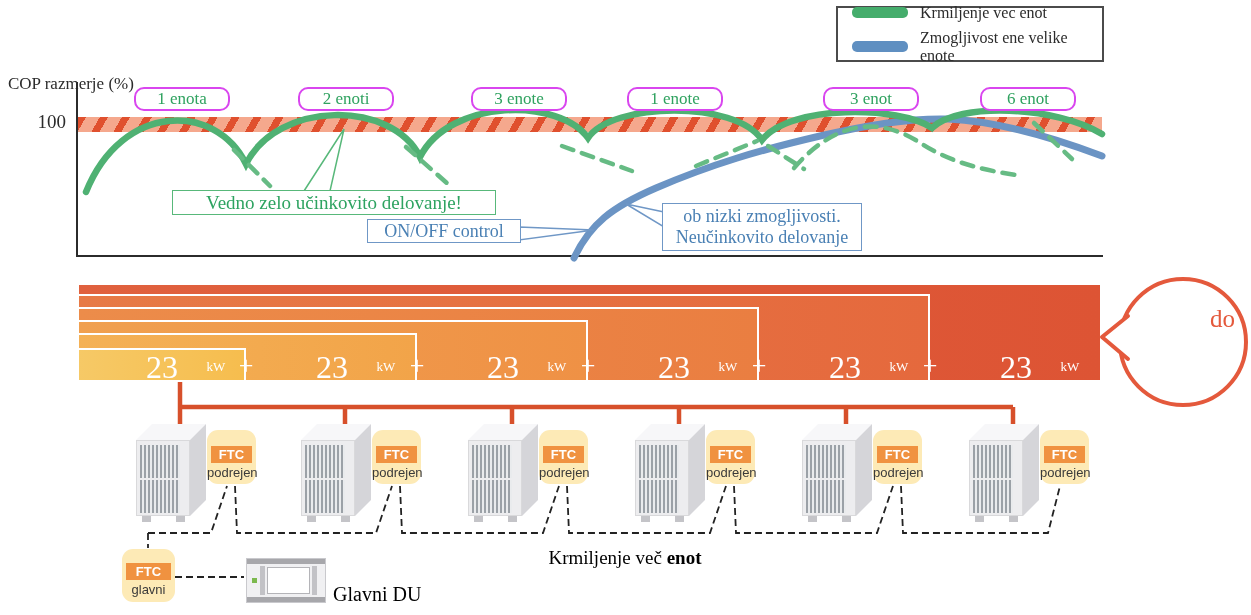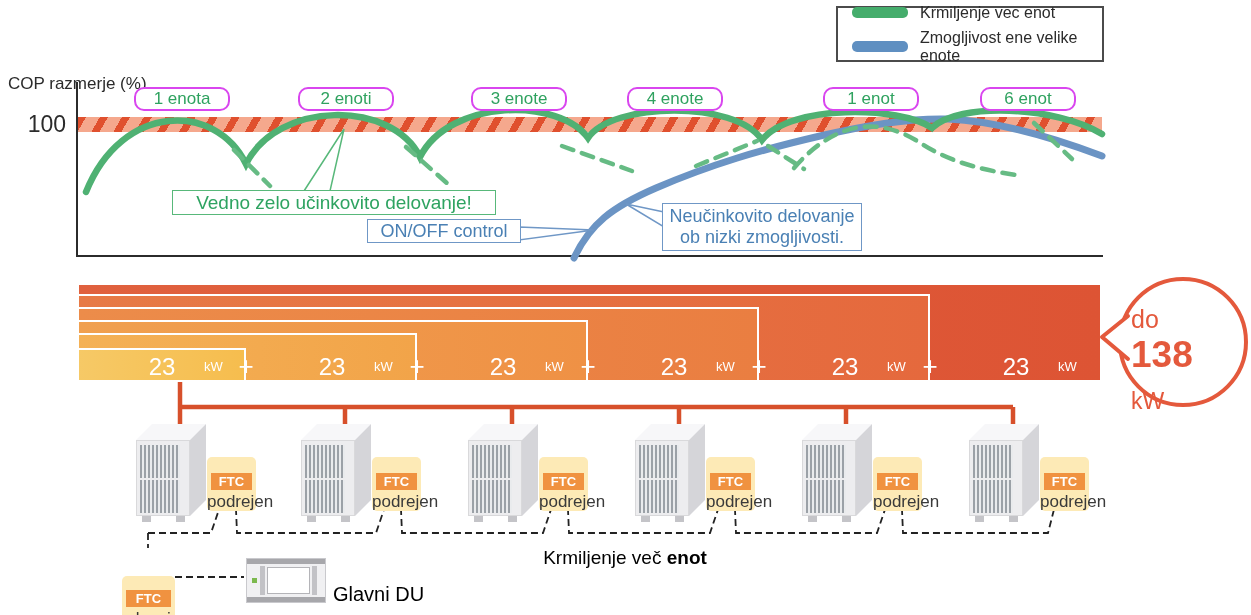--- a/index.html
+++ b/index.html
@@ -1,32 +1,32 @@
 <!DOCTYPE html>
 <html><head>
 <meta charset="utf-8">
 <style>
   html,body{margin:0;padding:0;background:#fff;}
   .stage{position:relative;width:1251px;height:615px;background:#fff;overflow:hidden;
          font-family:"Liberation Sans",sans-serif;}
-  .abs{position:absolute;}
+  .abs{position:absolute;font-family:Liberation Serif, serif;}
   svg.overlay{position:absolute;left:0;top:0;pointer-events:none;}
 
   
   .legend{left:836px;top:6px;width:268px;height:56px;border:2px solid #4b4b4b;background:#fff;
           display:flex;flex-direction:column;justify-content:center;gap:7px;padding:2px 0;box-sizing:border-box;}
   .legend-row{display:flex;align-items:center;gap:12px;padding-left:14px;}
   .legend-swatch{width:56px;height:11px;border-radius:5px;flex:0 0 auto;}
   .sw-green{background:#45ad6c;}
   .sw-blue{background:#5f8fc1;}
   .legend-label{font-size:16px;color:#2b2b2b;}
 
   
   .cop-label{left:8px;top:74px;font-size:17px;color:#2b2b2b;}
-  .ytick{left:22px;top:111px;width:44px;text-align:right;font-size:23px;color:#2b2b2b;}
+  .ytick{left:22px;top:111px;width:44px;text-align:right;font-size:19px;color:#2b2b2b;}
   .xlabel{left:470px;top:258px;width:240px;text-align:center;font-size:17px;color:#2b2b2b;}
   .band{left:78px;top:117px;width:1024px;height:15px;
         background:repeating-linear-gradient(120deg,#e0502e 0 7px,#f5a88d 7px 19px);}
   .badge{top:87px;width:92px;height:20px;text-align:center;background:#fff;border:2px solid #d946ef;
          border-radius:10px;color:#2fa25f;font-size:17px;line-height:20px;}
   .co-green{left:172px;top:190px;width:322px;height:23px;background:#fff;border:1.5px solid #58b87a;
             color:#2ea361;font-size:19px;line-height:23px;text-align:center;}
   .co-onoff{left:367px;top:219px;width:152px;height:22px;background:#fff;border:1.5px solid #6f97c6;
             color:#4a80b4;font-size:18px;line-height:22px;text-align:center;}
   .co-ineff{left:662px;top:203px;width:198px;background:#fff;border:1.5px solid #6f97c6;
@@ -34,47 +34,47 @@
 
   
   .bar-rect{position:absolute;border:2px solid #fff;box-sizing:border-box;}
   .r6{left:77px;top:283px;width:1025px;height:99px;background:linear-gradient(90deg,#e0613e,#dd5434);}
   .r5{left:77px;top:294px;width:853px;height:88px;background:linear-gradient(90deg,#e77a46,#e5693d);}
   .r4{left:77px;top:307px;width:682px;height:75px;background:linear-gradient(90deg,#ec8c4a,#ea7e41);}
   .r3{left:77px;top:320px;width:511px;height:62px;background:linear-gradient(90deg,#f0a050,#ef9145);}
   .r2{left:77px;top:333px;width:340px;height:49px;background:linear-gradient(90deg,#f4b156,#f2a449);}
   .r1{left:77px;top:348px;width:169px;height:34px;background:linear-gradient(90deg,#f6c966,#f6bd4e);}
   .kw{top:352px;width:120px;height:30px;color:#fff;text-align:center;line-height:30px;}
-  .kw .num{font-size:24px;}
+  .kw .num{font-size:32px;}
   .kw .unit{font-size:13px;margin-left:3px;}
   .plus{top:351px;width:20px;text-align:center;color:#fff;font-size:26px;line-height:30px;}
-  .bubble-text{left:1131px;top:305px;width:104px;text-align:left;color:#e4593c;line-height:1.15;}
+  .bubble-text{left:1131px;top:305px;width:104px;text-align:right;color:#e4593c;line-height:1.15;}
   .bubble-text .p1{font-size:25px;}
   .bubble-text .p2{font-size:37px;font-weight:bold;}
   .bubble-text .p3{font-size:23px;font-weight:normal;}
 
   
   .unit{position:absolute;width:70px;height:100px;}
   .u-top{position:absolute;left:0;top:0;width:70px;height:16px;background:#f7f7f9;
          clip-path:polygon(0 100%,16px 0,70px 0,54px 100%);}
   .u-side{position:absolute;left:54px;top:0;width:16px;height:92px;background:#d5d5d9;
           clip-path:polygon(0 16px,100% 0,100% 76px,0 92px);}
   .u-front{position:absolute;left:0;top:16px;width:54px;height:76px;background:#ededef;
            border:1px solid #d9d9db;box-sizing:border-box;}
   .u-grille{position:absolute;left:3px;width:40px;height:33px;
             background:repeating-linear-gradient(90deg,#9ba1a7 0 2px,#e9ebed 2px 4px);}
   .g1{top:4px;} .g2{top:39px;}
   .u-foot{position:absolute;top:92px;width:9px;height:6px;background:#c4c4c8;}
   .f1{left:6px;} .f2{left:40px;}
 
   
-  .tag{position:absolute;width:49px;height:54px;background:#fdeab6;border-radius:5px;text-align:center;margin-top:27px;}
+  .tag{position:absolute;width:49px;height:54px;background:#fdeab6;border-radius:11px;text-align:center;}
   .tag .ftc{margin:16px 4px 0;height:17px;background:#f09240;color:#fff;font-weight:bold;
             font-size:13px;line-height:17px;}
-  .tag .sub{font-size:17px;color:#3a3a3a;margin-top:2px;}
+  .tag .sub{font-size:13px;color:#3a3a3a;margin-top:2px;}
   .tag-master{left:122px;top:549px;width:53px;height:53px;}
   .tag-master .ftc{margin-top:14px;}
 
   
   .controller{left:246px;top:558px;width:80px;height:45px;background:#f0f0f2;border:1px solid #c9c9cd;box-sizing:border-box;}
   .ctl-bar{position:absolute;left:0;width:100%;height:5px;background:#a7a7ab;}
   .ctl-top{top:0;} .ctl-bottom{bottom:0;}
   .ctl-col{position:absolute;top:7px;bottom:7px;width:5px;background:#c2c2c6;}
   .col-l{left:13px;} .col-r{right:8px;}
   .ctl-screen{position:absolute;left:20px;right:15px;top:8px;bottom:8px;background:#fff;border:1px solid #b4b4b8;}
@@ -153,47 +153,46 @@
       <span class="legend-label">Zmogljivost ene velike enote</span>
     </div>
   </div>
 
   <div class="abs cop-label">COP razmerje (%)</div>
   <div class="abs ytick">100</div>
 
   <div class="abs badge" style="left:134px;">1 enota</div>
   <div class="abs badge" style="left:298px;">2 enoti</div>
   <div class="abs badge" style="left:471px;">3 enote</div>
-  <div class="abs badge" style="left:627px;">4 enote</div>
-  <div class="abs badge" style="left:823px;">1 enot</div>
+  <div class="abs badge" style="left:627px;">1 enote</div>
+  <div class="abs badge" style="left:823px;">3 enot</div>
   <div class="abs badge" style="left:980px;">6 enot</div>
 
   <div class="abs co-onoff">ON/OFF control</div>
   <div class="abs co-green">Vedno zelo učinkovito delovanje!</div>
   <div class="abs co-ineff">
+    <div>ob nizki zmogljivosti.</div>
     <div>Neučinkovito delovanje</div>
-    <div>ob nizki zmogljivosti.</div>
   </div>
 
   <div class="abs kw" style="left:102px;"><span class="num">23</span><span class="unit">kW</span></div>
   <div class="abs kw" style="left:272px;"><span class="num">23</span><span class="unit">kW</span></div>
   <div class="abs kw" style="left:443px;"><span class="num">23</span><span class="unit">kW</span></div>
   <div class="abs kw" style="left:614px;"><span class="num">23</span><span class="unit">kW</span></div>
   <div class="abs kw" style="left:785px;"><span class="num">23</span><span class="unit">kW</span></div>
   <div class="abs kw" style="left:956px;"><span class="num">23</span><span class="unit">kW</span></div>
 
   <div class="abs plus" style="left:236px;">+</div>
   <div class="abs plus" style="left:407px;">+</div>
   <div class="abs plus" style="left:578px;">+</div>
   <div class="abs plus" style="left:749px;">+</div>
   <div class="abs plus" style="left:920px;">+</div>
 
   <div class="abs bubble-text">
     <div class="p1">do</div>
-    <div class="p2"><span>138</span> <span class="p3">kW</span></div>
   </div>
 
   <div class="unit" style="left:136px;top:424px;">
       <div class="u-top"></div>
       <div class="u-side"></div>
       <div class="u-front">
         <div class="u-grille g1"></div>
         <div class="u-grille g2"></div>
       </div>
       <div class="u-foot f1"></div>

